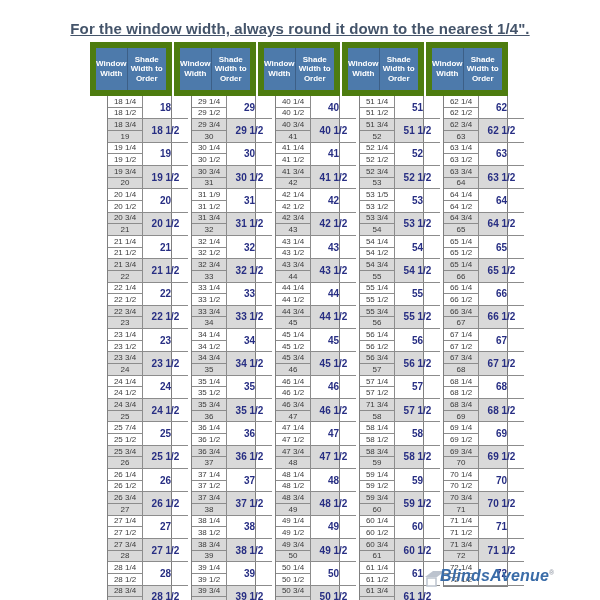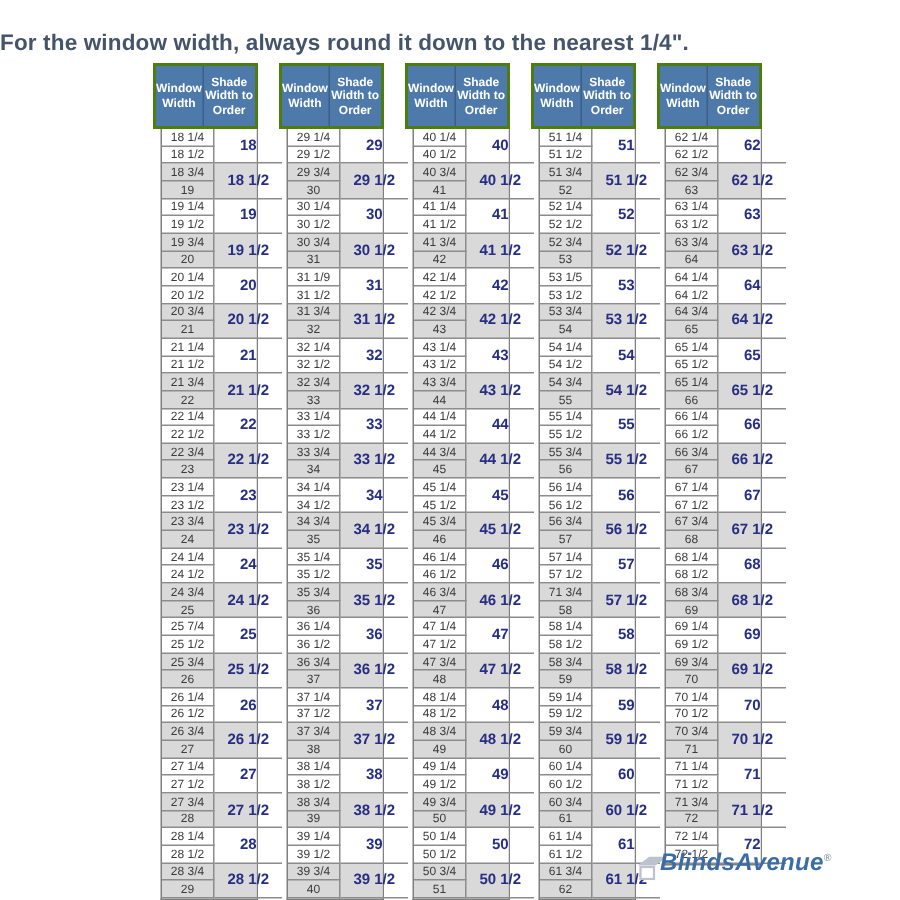--- a/index.html
+++ b/index.html
@@ -1,24 +1,24 @@
 <!DOCTYPE html>
 <html style="--header-bg: #4d7aab; --header-text: #ffffff; --title-color: #44546a; --shade-text: #272e83; --window-text: #3b3b3b; --row-gray: #d9d9d9; --row-white: #ffffff; --logo-blue: #3a6ca8; --rh: 11.66px;"><head>
 <meta charset="utf-8">
 <style>
   html,body{margin:0;padding:0;background:#fff;}
   .page{position:relative;width:600px;height:600px;background:#fff;overflow:hidden;
         font-family:"Liberation Sans",sans-serif;}
   .title{position:absolute;top:3px;left:0;width:100%;text-align:center;
          font-size:15px;font-weight:bold;letter-spacing:.2px;color:var(--title-color);}
-  .subtitle{position:absolute;top:20px;left:0;width:100%;text-align:left;
-         font-size:15px;font-weight:bold;letter-spacing:.1px;color:var(--title-color);}
+  .subtitle{position:absolute;top:20px;left:0;width:100%;text-align:center;
+         font-size:15px;font-weight:bold;letter-spacing:.1px;color:var(--title-color);text-decoration:underline;}
   .chart{position:absolute;top:42px;left:90px;display:flex;gap:2px;}
   .pair{width:82px;flex:0 0 auto;}
-  .pair-head{display:flex;height:44px;border:2px solid #4d7c0f;box-sizing:border-box;margin-left:12px;}
+  .pair-head{display:flex;height:54px;border:6px solid #4d7c0f;box-sizing:border-box;}
   .hcell{background:var(--header-bg);color:var(--header-text);font-size:8px;font-weight:bold;
          display:flex;align-items:center;justify-content:center;text-align:center;
          line-height:1.2;box-sizing:border-box;}
   .hwin{width:36px;border-right:1px solid #3c5f87;}
   .hshade{width:44px;}
   .pair-body{border:1px solid #7f7f7f;border-top:none;box-sizing:border-box;margin-left:17px;}
   .group{display:grid;grid-template-columns:35px 45px;
          grid-template-rows:var(--rh) var(--rh);background:var(--row-white);}
   .group.alt{background:var(--row-gray);}
   .cell{display:flex;align-items:center;justify-content:center;box-sizing:border-box;}

